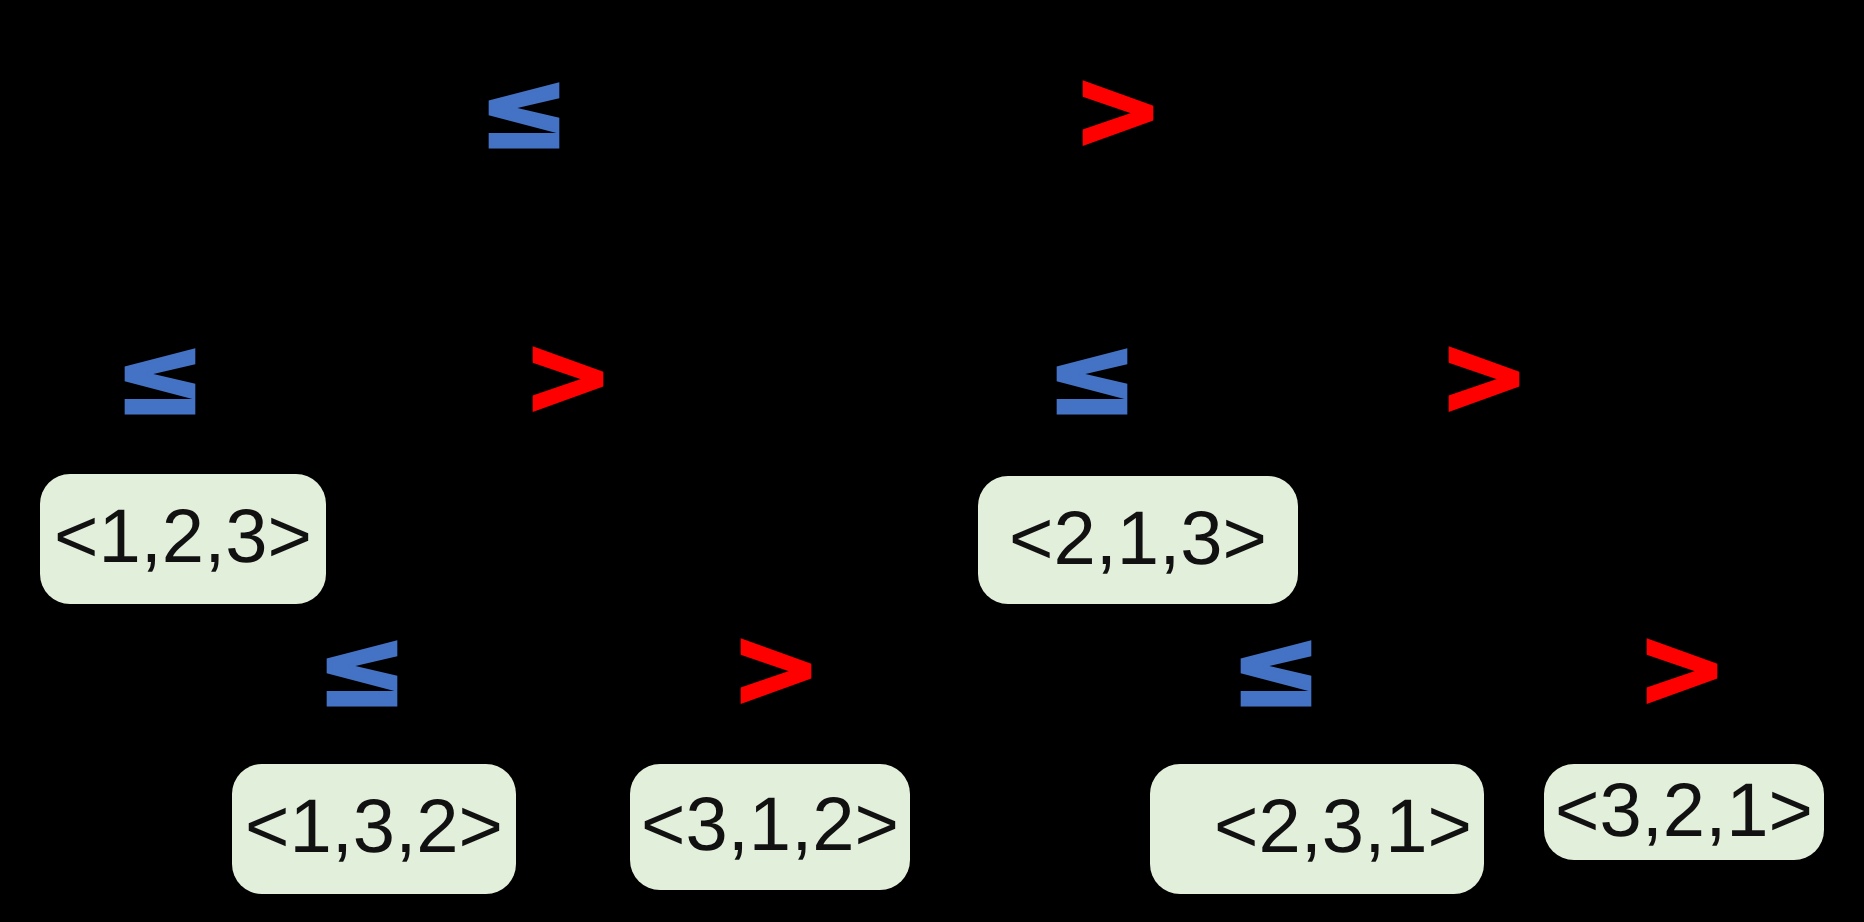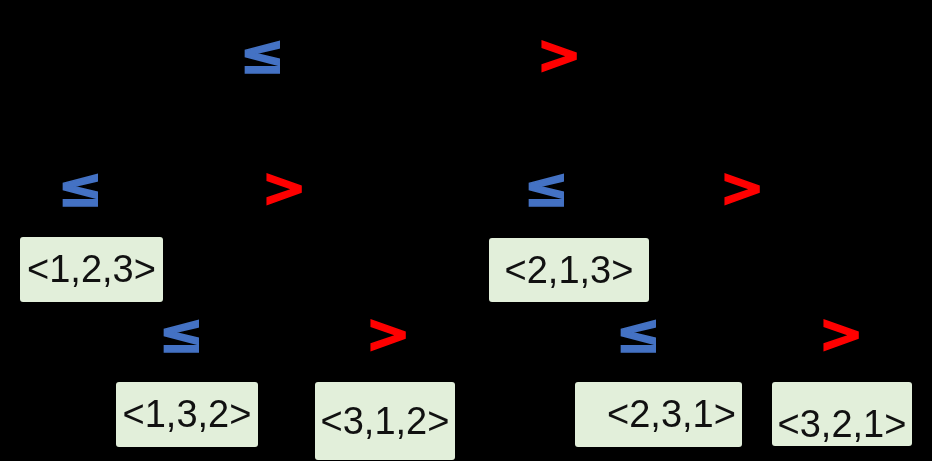--- a/index.html
+++ b/index.html
@@ -37,35 +37,35 @@
   .pos-e6  { left: 742px; top: 190px; }
   .pos-e7  { left: 181px; top: 336px; }
   .pos-e8  { left: 388px; top: 336px; }
   .pos-e9  { left: 638px; top: 336px; }
   .pos-e10 { left: 841px; top: 336px; }
 
   
   .leaf {
     position: absolute;
     background: #E2EFDA;
-    border-radius: 3px;
+    border-radius: 15px;
     color: #111111;
     font-size: 38px;
     font-family: "Liberation Sans", sans-serif;
     display: flex;
     align-items: center;
     justify-content: center;
     white-space: nowrap;
   }
   .pos-l1 { left: 20px;  top: 237px; width: 143px; height: 65px; }
   .pos-l2 { left: 489px; top: 238px; width: 160px; height: 64px; }
   .pos-l3 { left: 116px; top: 382px; width: 142px; height: 65px; }
-  .pos-l4 { left: 315px; top: 382px; width: 140px; height: 78px; }
+  .pos-l4 { left: 315px; top: 382px; width: 140px; height: 63px; }
   .pos-l5 { left: 575px; top: 382px; width: 141px; height: 65px; padding-left: 26px; }
-  .pos-l6 { left: 772px; top: 382px; width: 140px; height: 64px; align-items: flex-end; }
+  .pos-l6 { left: 772px; top: 382px; width: 140px; height: 48px; }
 </style>
 </head>
 <body>
 
 <div class="canvas">
 
   <span class="sym le pos-e1">≤</span>
   <span class="sym gt pos-e2">&gt;</span>
   <span class="sym le pos-e3">≤</span>
   <span class="sym gt pos-e4">&gt;</span>

